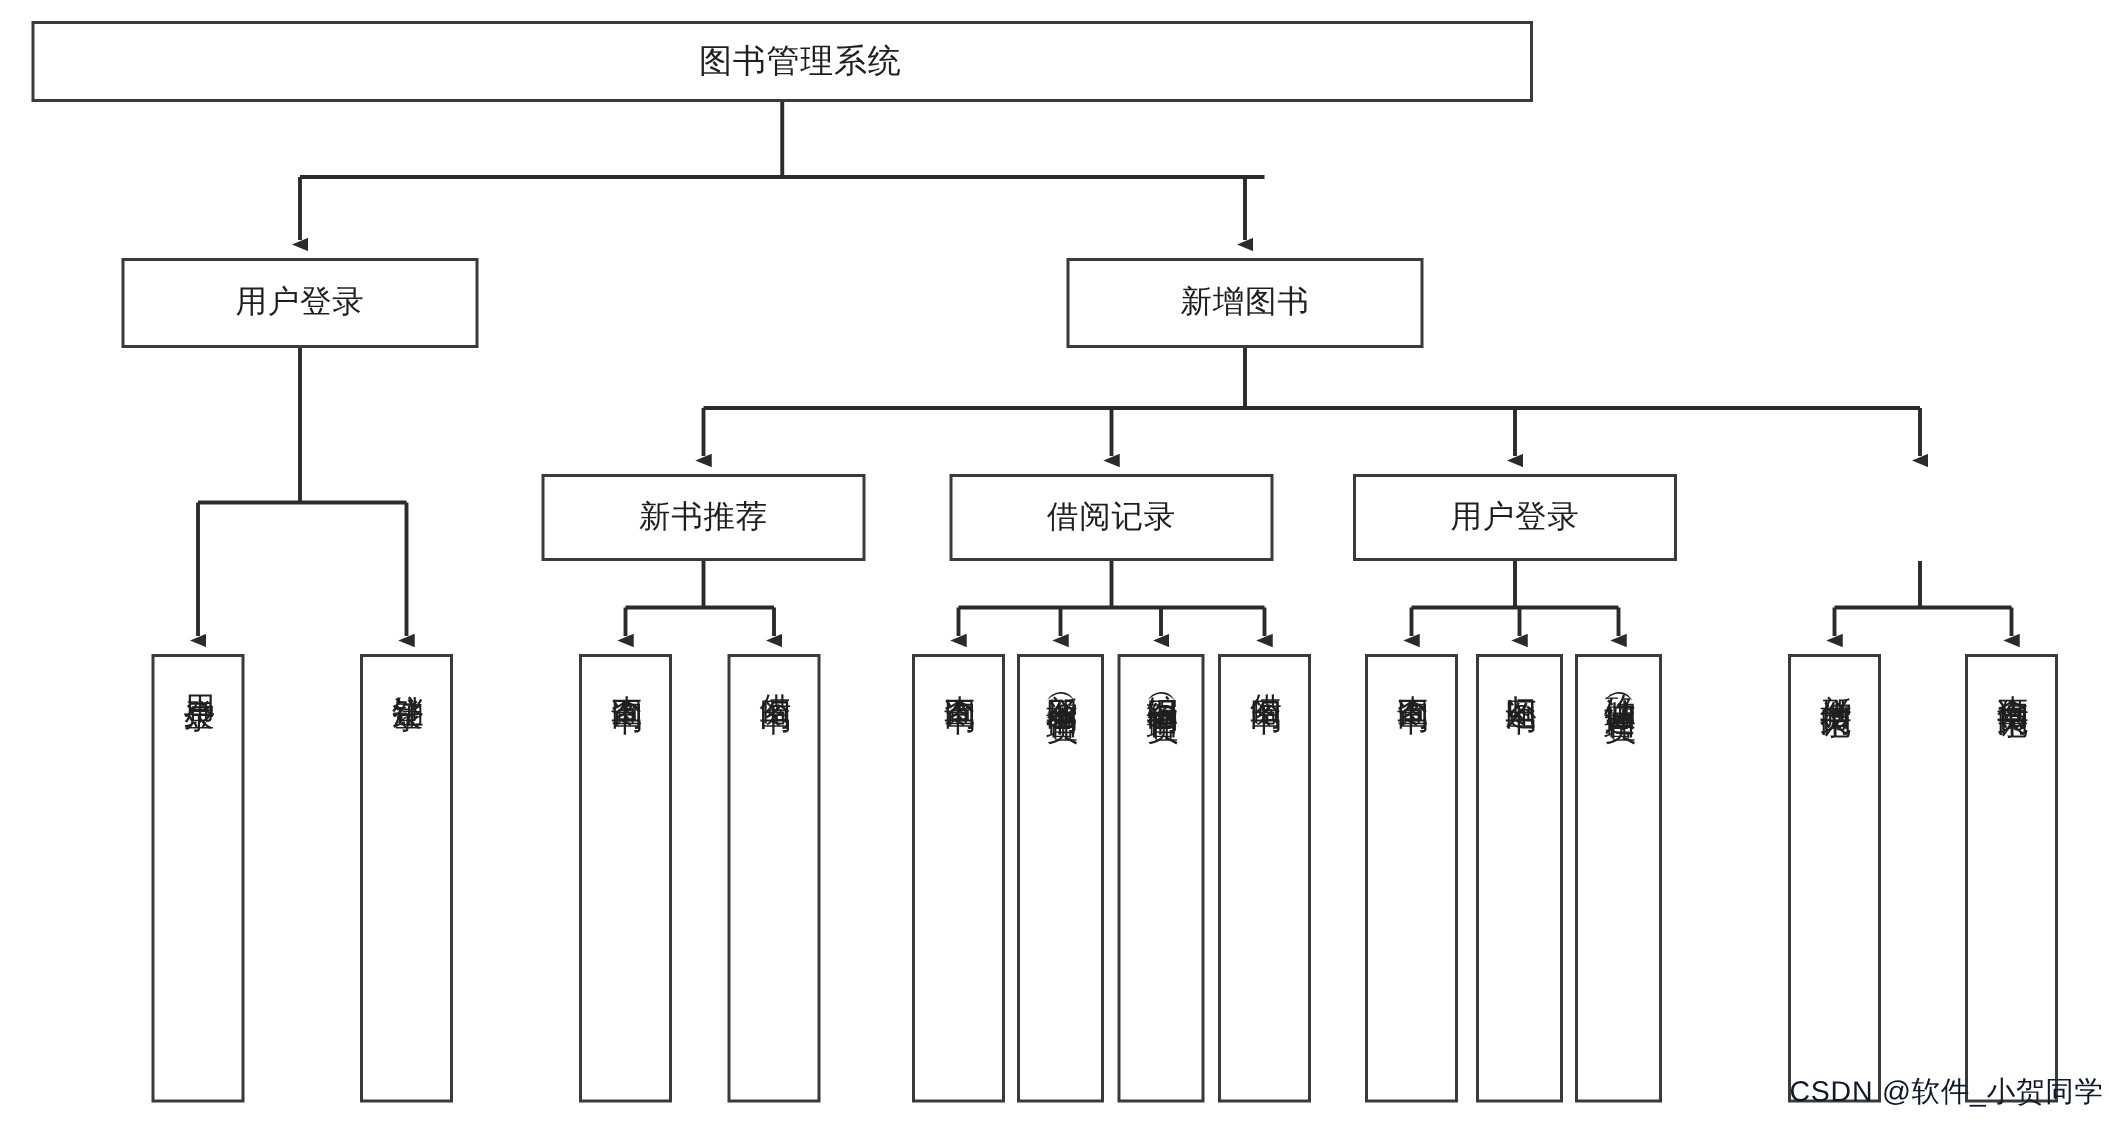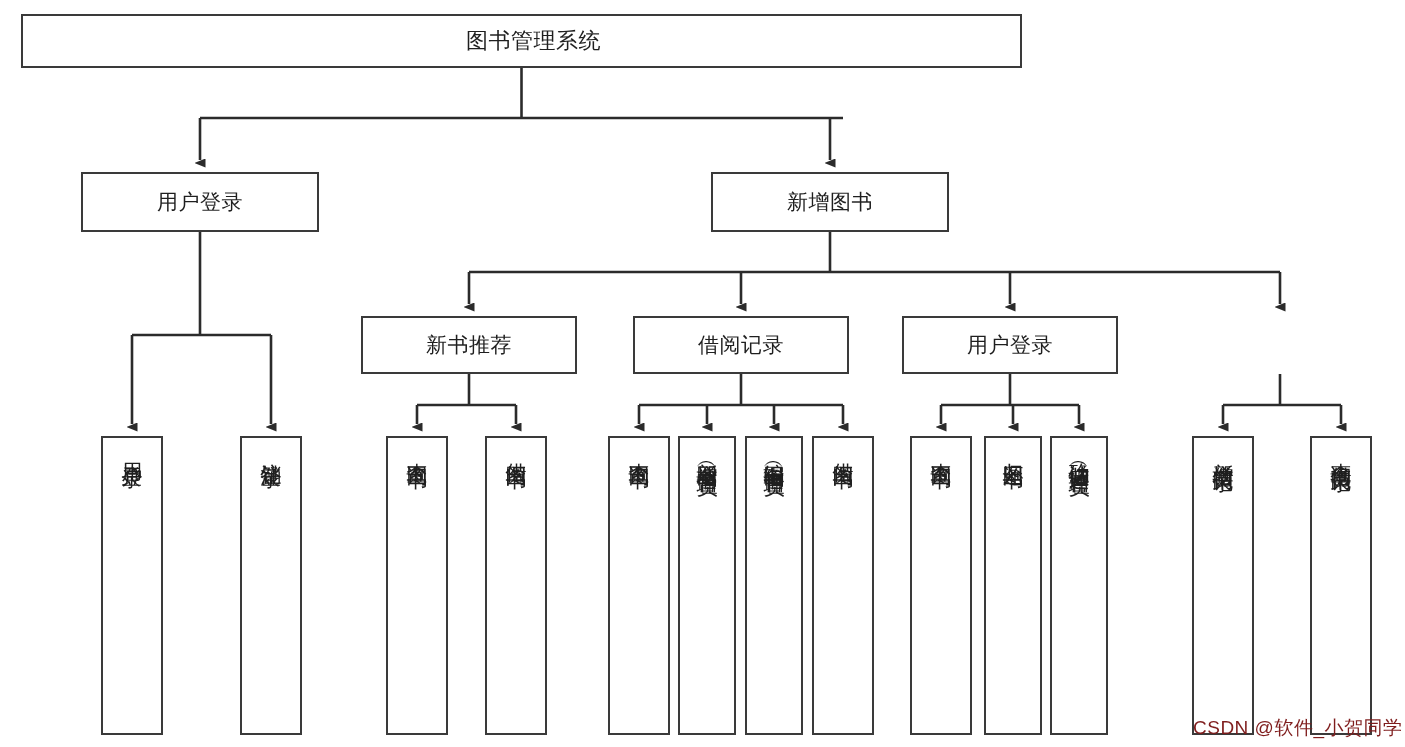--- a/index.html
+++ b/index.html
@@ -56,21 +56,21 @@
     text-orientation: upright;
     font-size: 21px;
     line-height: 1.05;
     letter-spacing: 2px;
     white-space: pre-line;
     max-height: 100%;
   }
   .watermark {
     position: absolute;
     font-size: 19px;
-    color: #7f1d1d;
+    color: #0f172a;
     white-space: nowrap;
     letter-spacing: 0.5px;
     pointer-events: none;
   }
 </style>
 </head>
 <body>
 
 <div id="canvas">
 

